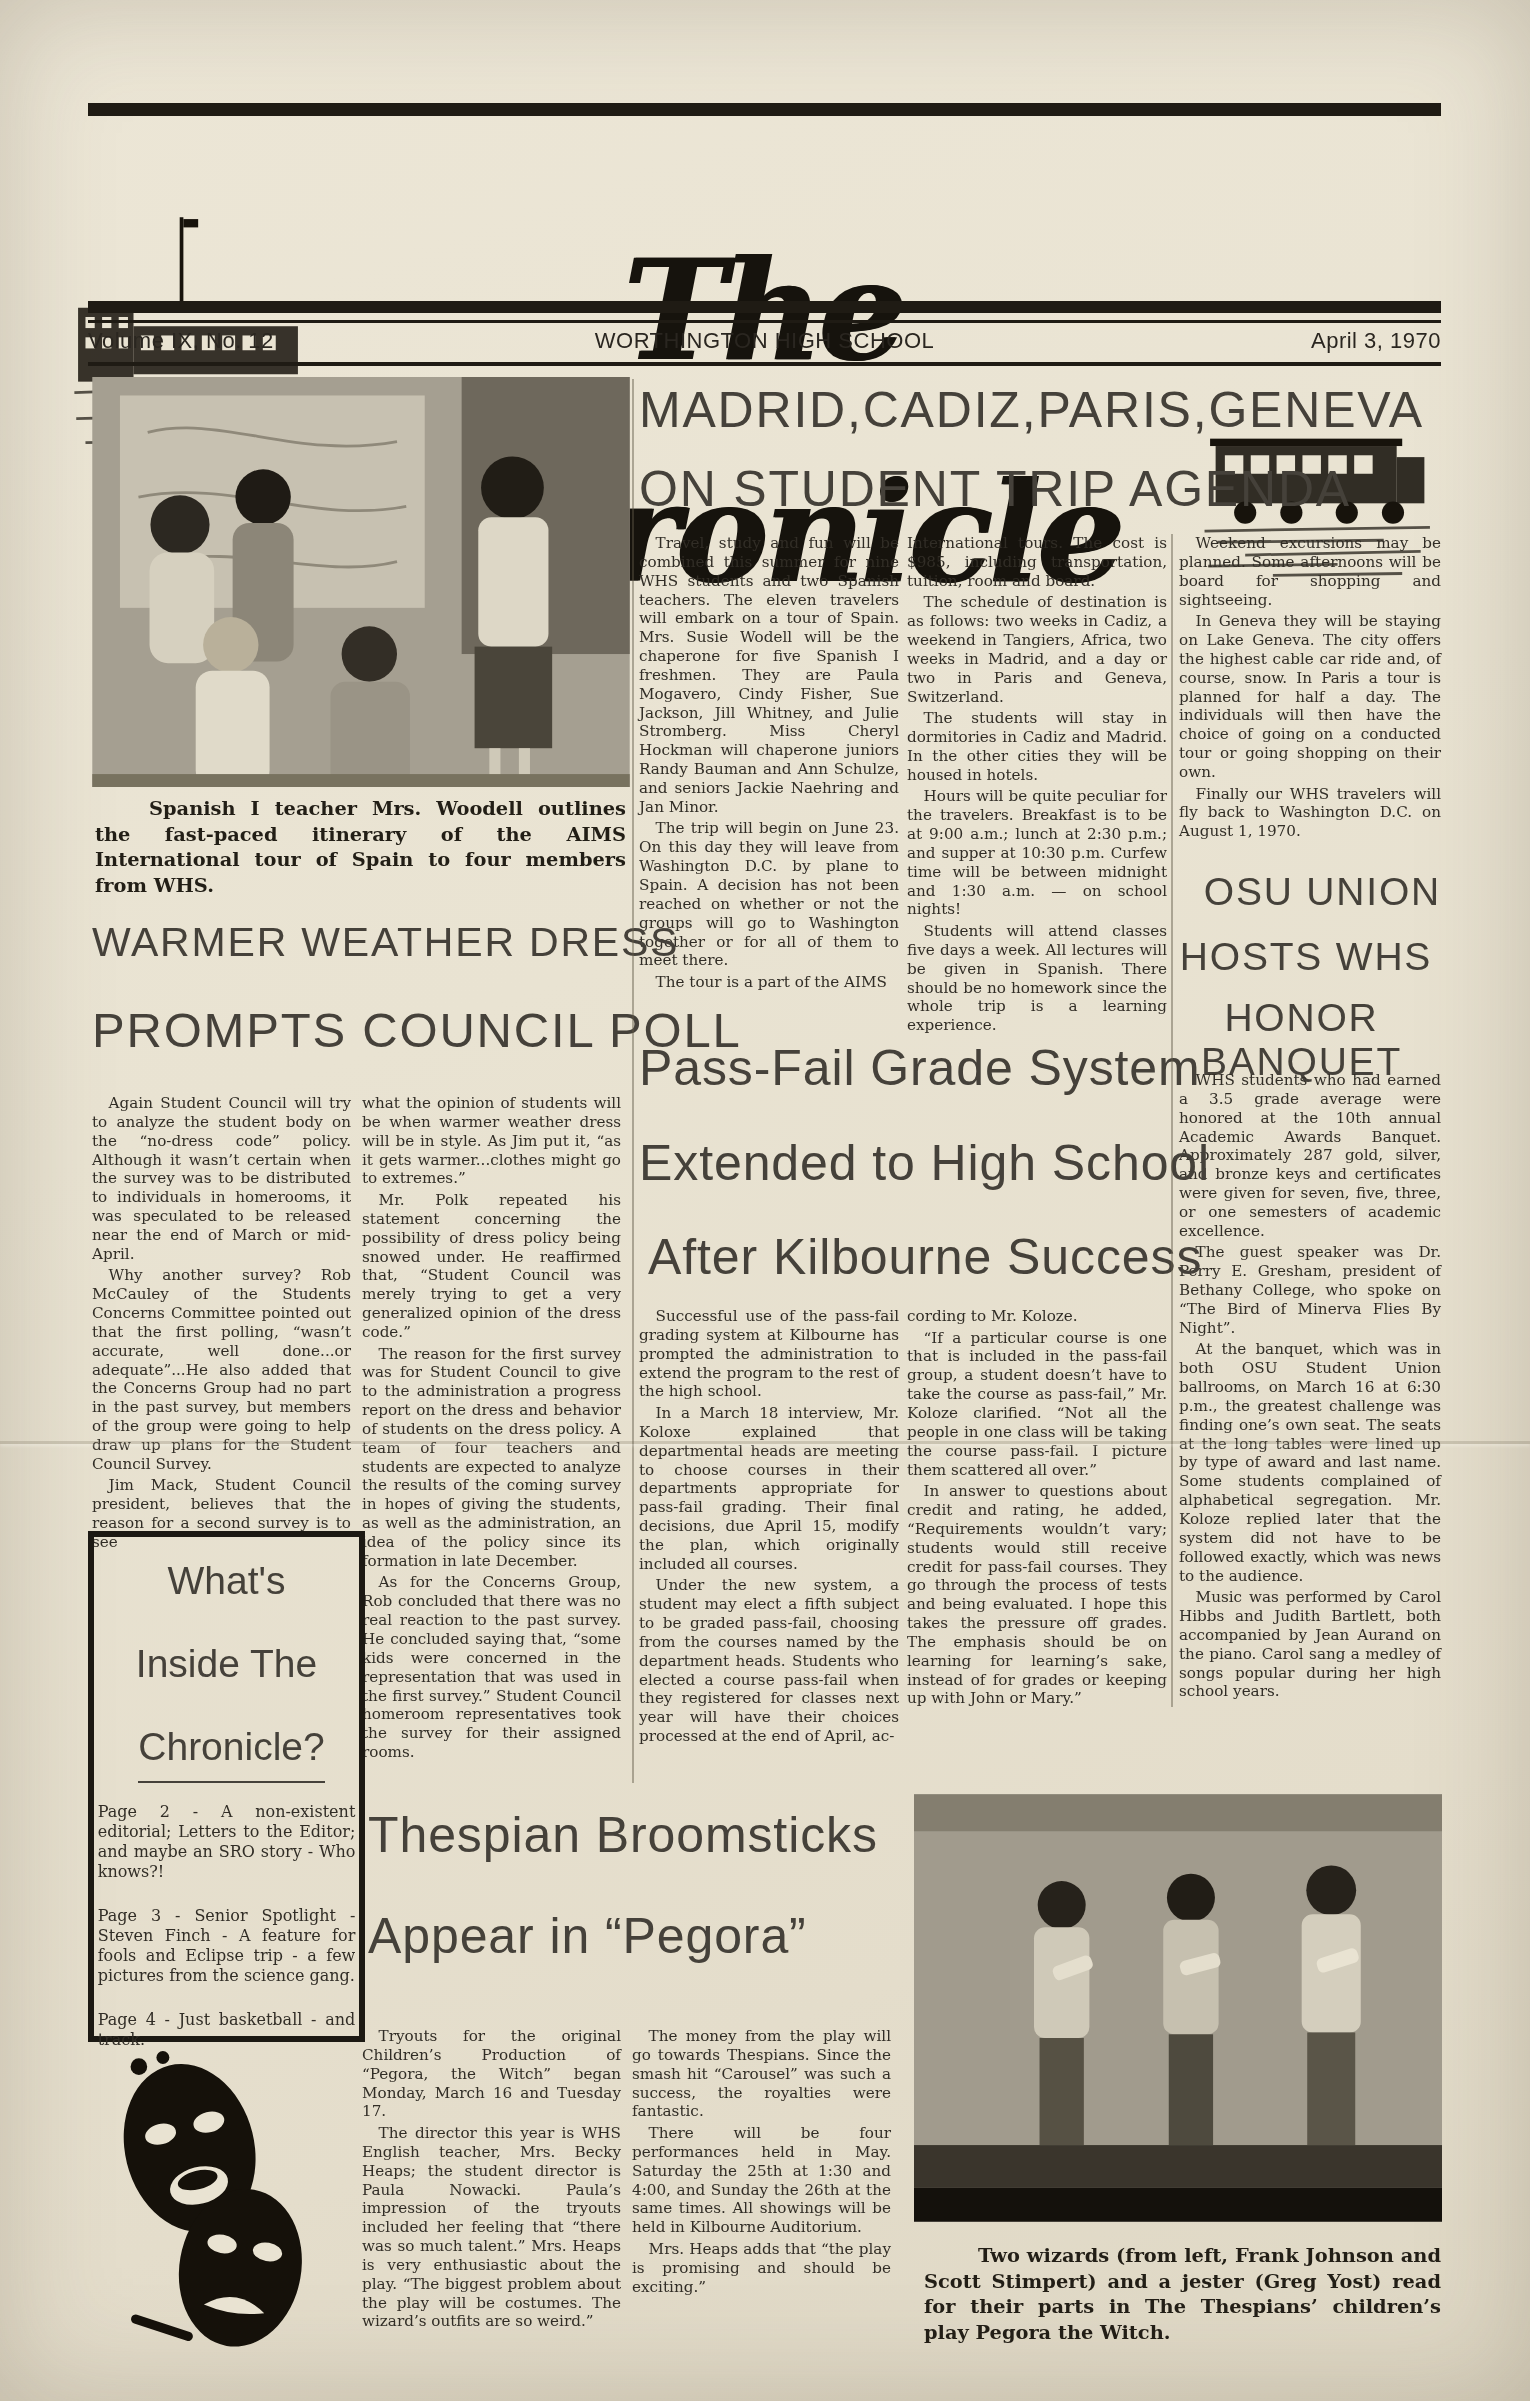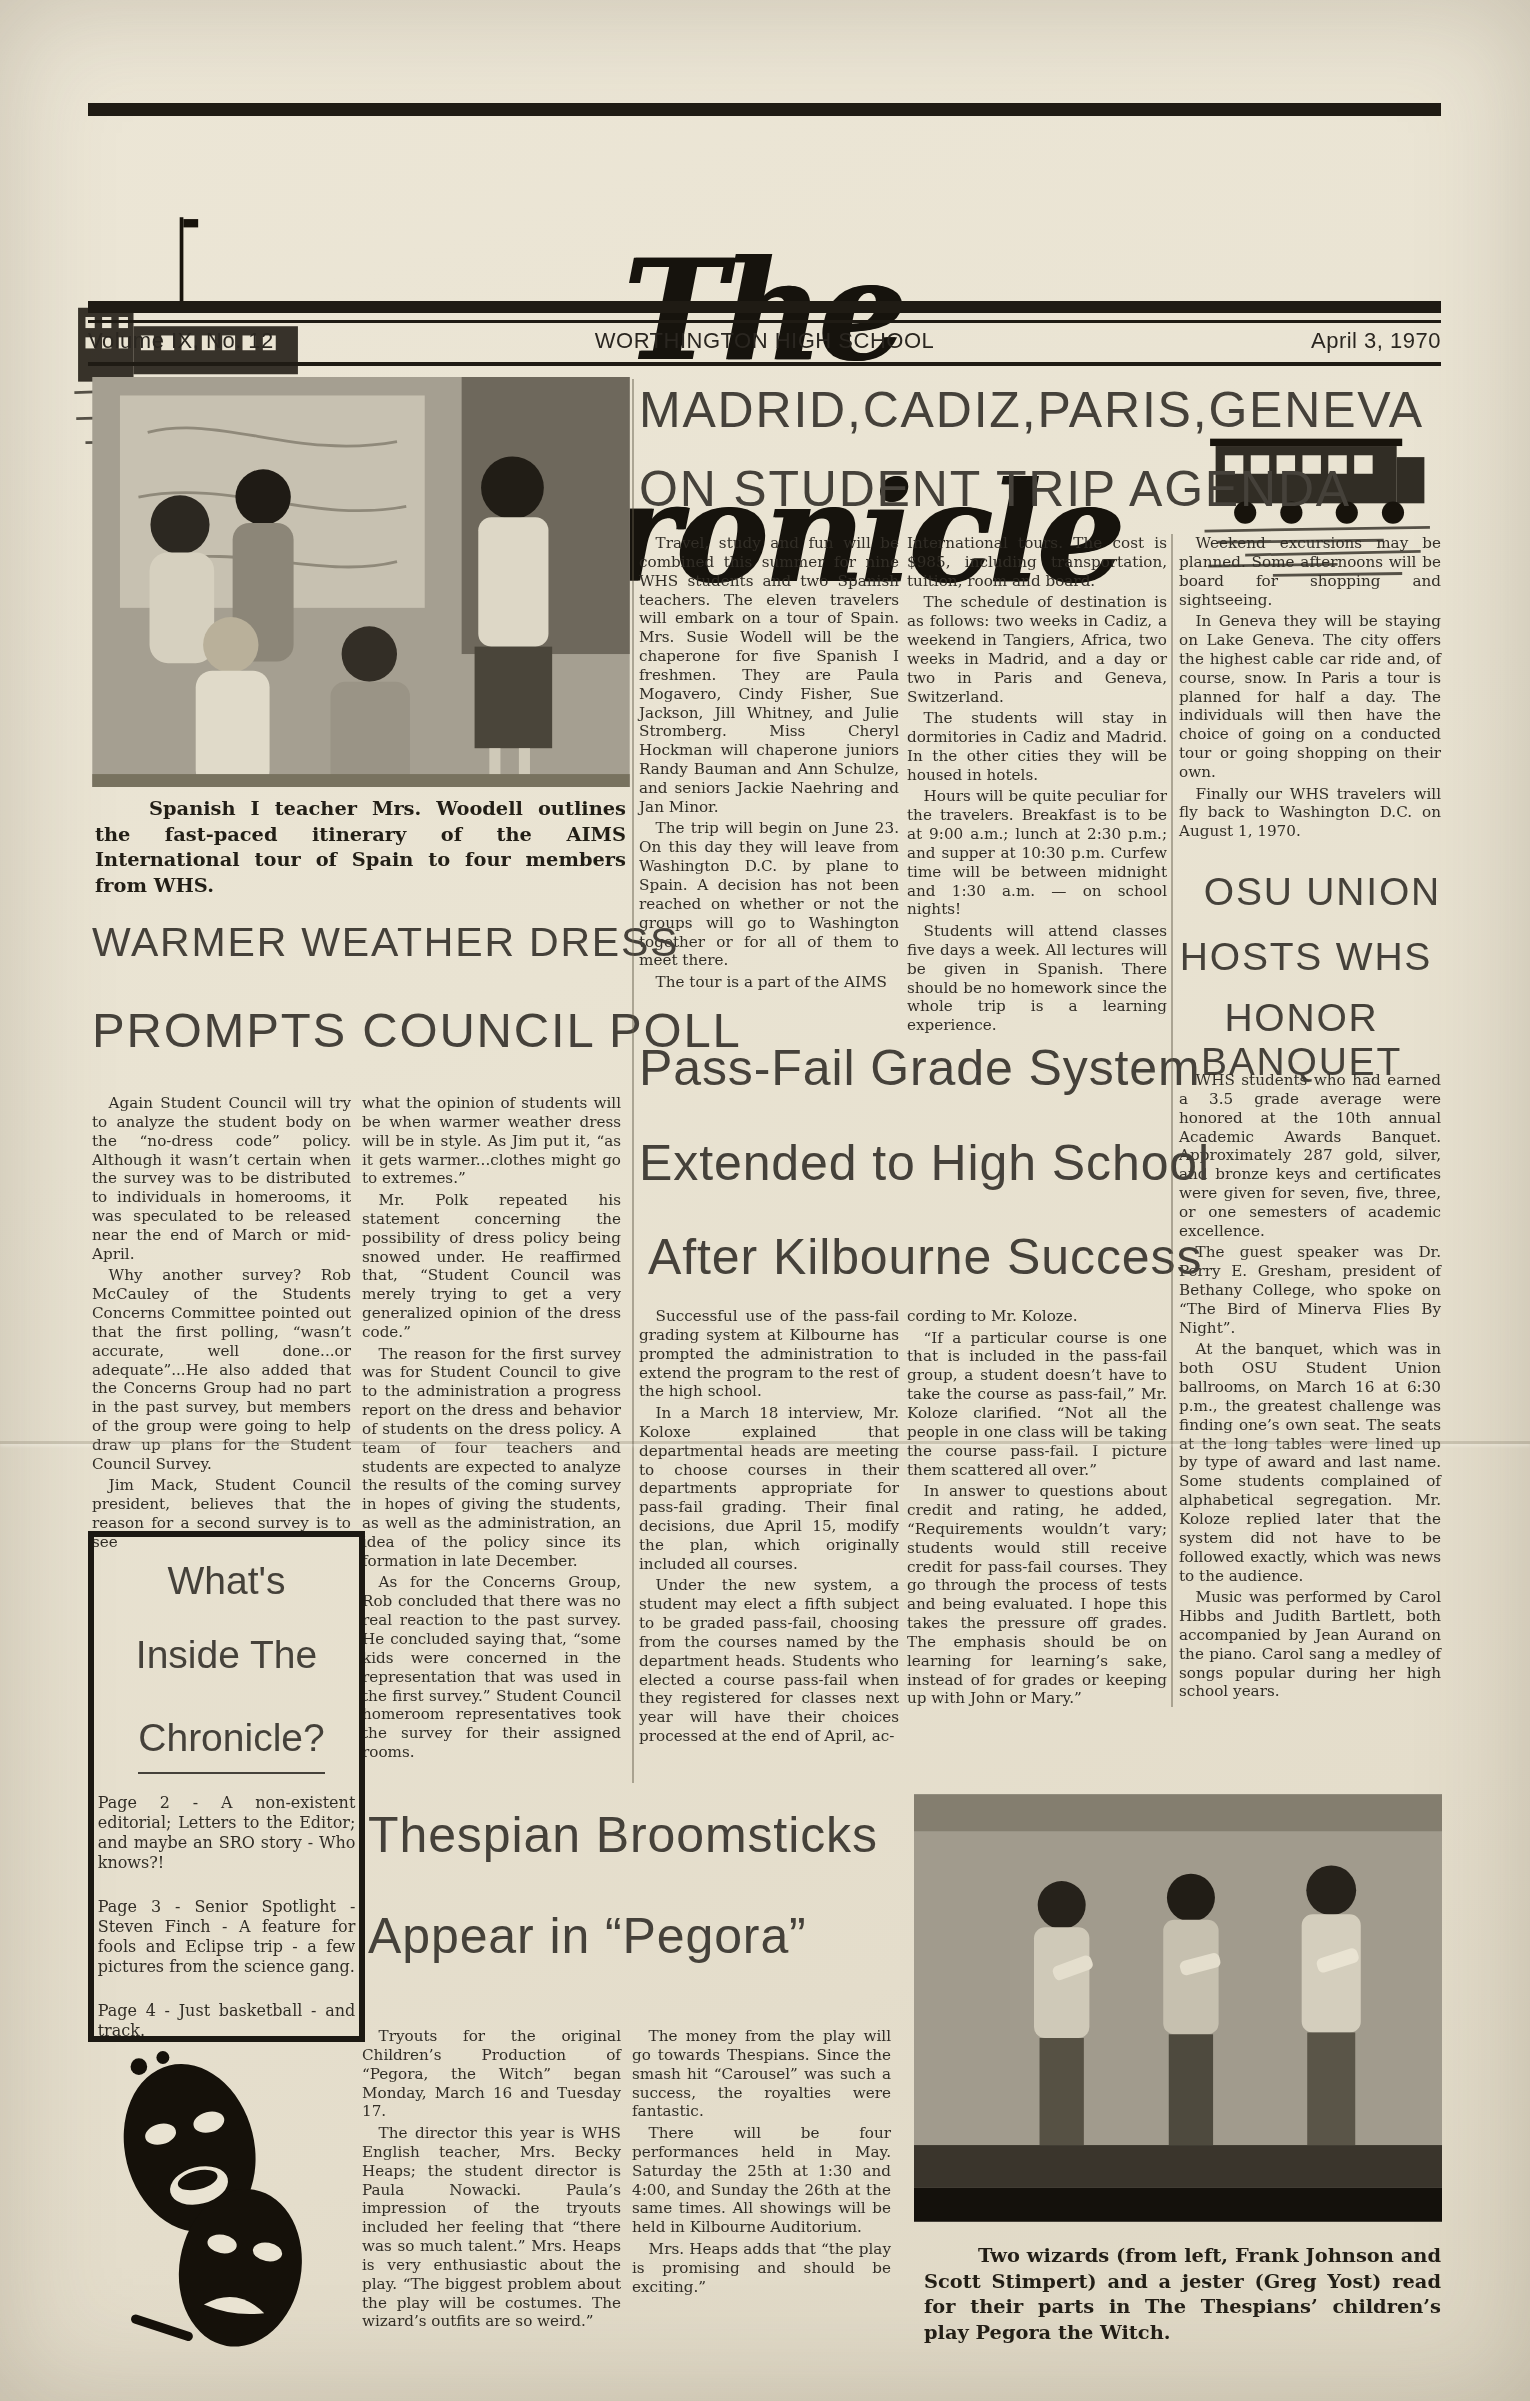--- a/index.html
+++ b/index.html
@@ -206,21 +206,21 @@
     </div>
   <div class="col cont" style="left:907px;top:1307px;width:260px;">
       <p class="para">cording to Mr. Koloze.</p>
       <p class="para">“If a particular course is one that is included in the pass-fail group, a student doesn’t have to take the course as pass-fail,” Mr. Koloze clarified. “Not all the people in one class will be taking the course pass-fail. I picture them scattered all over.”</p>
       <p class="para">In answer to questions about credit and rating, he added, “Requirements wouldn’t vary; students would still receive credit for pass-fail courses. They go through the process of tests and being evaluated. I hope this takes the pressure off grades. The emphasis should be on learning for learning’s sake, instead of for grades or keeping up with John or Mary.”</p>
     </div>
 
   <div id="inside-box">
     <div style="margin-top:22px;">
       <span class="ib-title">What's</span>
-      <span class="ib-title" style="margin-top:30px;">Inside The</span>
+      <span class="ib-title" style="margin-top:39px;">Inside The</span>
       <span class="ib-title" style="margin-top:39px;"><span style="border-bottom:2.8px solid #45413a;padding-bottom:13px;margin-left:10px;">Chronicle?</span></span>
     </div>
     <div class="ib-items" style="margin-top:33px;">
         <p class="para">Page 2 - A non-existent editorial; Letters to the Editor; and maybe an SRO story - Who knows?!</p>
         <p class="para">Page 3 - Senior Spotlight - Steven Finch - A feature for fools and Eclipse trip - a few pictures from the science gang.</p>
         <p class="para">Page 4 - Just basketball - and track.</p>
       </div>
   </div>
 
   <div class="photo" style="left:102px;top:2046px;width:226px;height:319px;">

